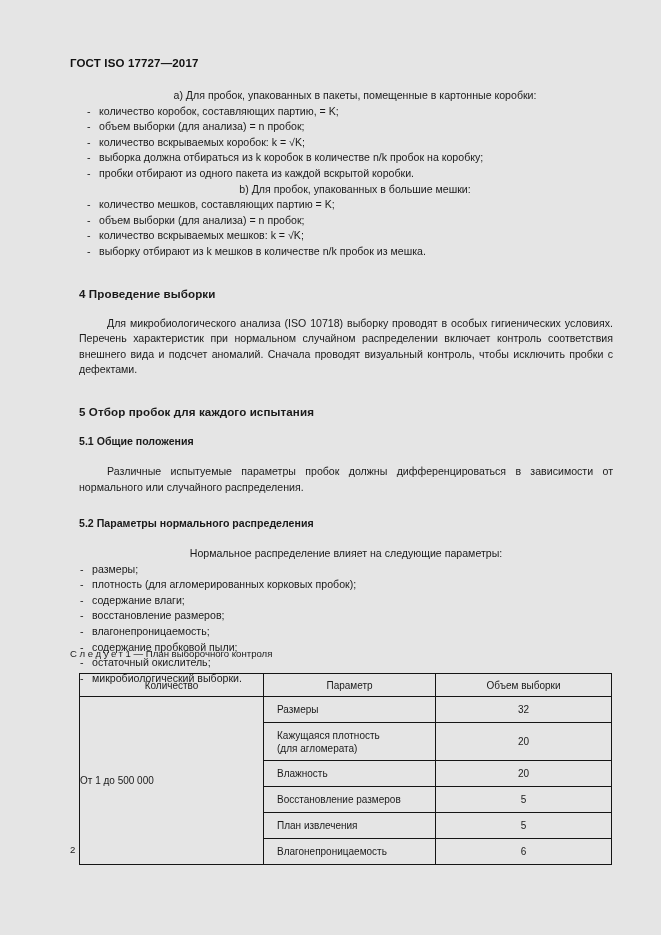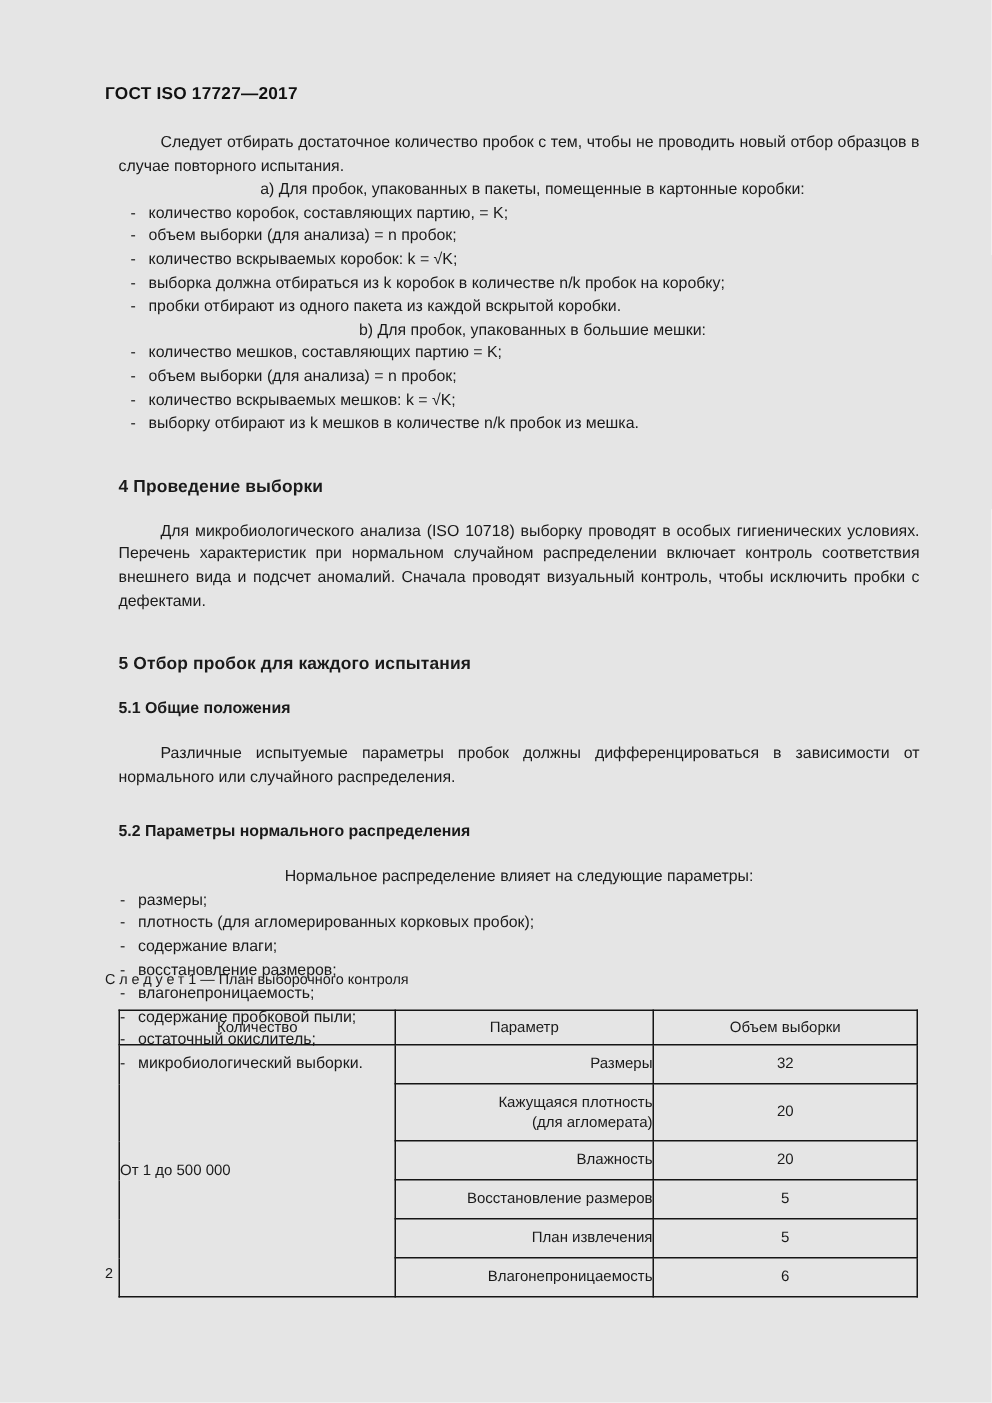--- a/index.html
+++ b/index.html
@@ -125,21 +125,21 @@
   table.plan .col-c { width: 176px; }
   table.plan thead td {
     height: 22px;
     text-align: center;
     vertical-align: middle;
   }
   table.plan tbody td.qty {
     vertical-align: middle;
   }
   table.plan tbody td.param {
-    text-align: right;
+    text-align: left;
     vertical-align: middle;
     padding-left: 13px;
     height: 25px;
     line-height: 13px;
   }
   table.plan tbody td.param.two-line {
     height: 33px;
     padding-top: 2px;
     padding-bottom: 2px;
   }
@@ -157,21 +157,20 @@
 </style>
 </head>
 <body>
 
 <div class="page">
 
   <div class="header">ГОСТ ISO 17727—2017</div>
 
   <div class="content">
 
-    <p class="para">Следует отбирать достаточное количество пробок с тем, чтобы не проводить новый отбор образцов в случае повторного испытания.</p>
 
     <p class="sub">a) Для пробок, упакованных в пакеты, помещенные в картонные коробки:</p>
 
     <ul class="dash indent">
       <li>количество коробок, составляющих партию, = K;</li>
       <li>объем выборки (для анализа) = n пробок;</li>
       <li>количество вскрываемых коробок: k = √K;</li>
       <li>выборка должна отбираться из k коробок в количестве n/k пробок на коробку;</li>
       <li>пробки отбирают из одного пакета из каждой вскрытой коробки.</li>
     </ul>

